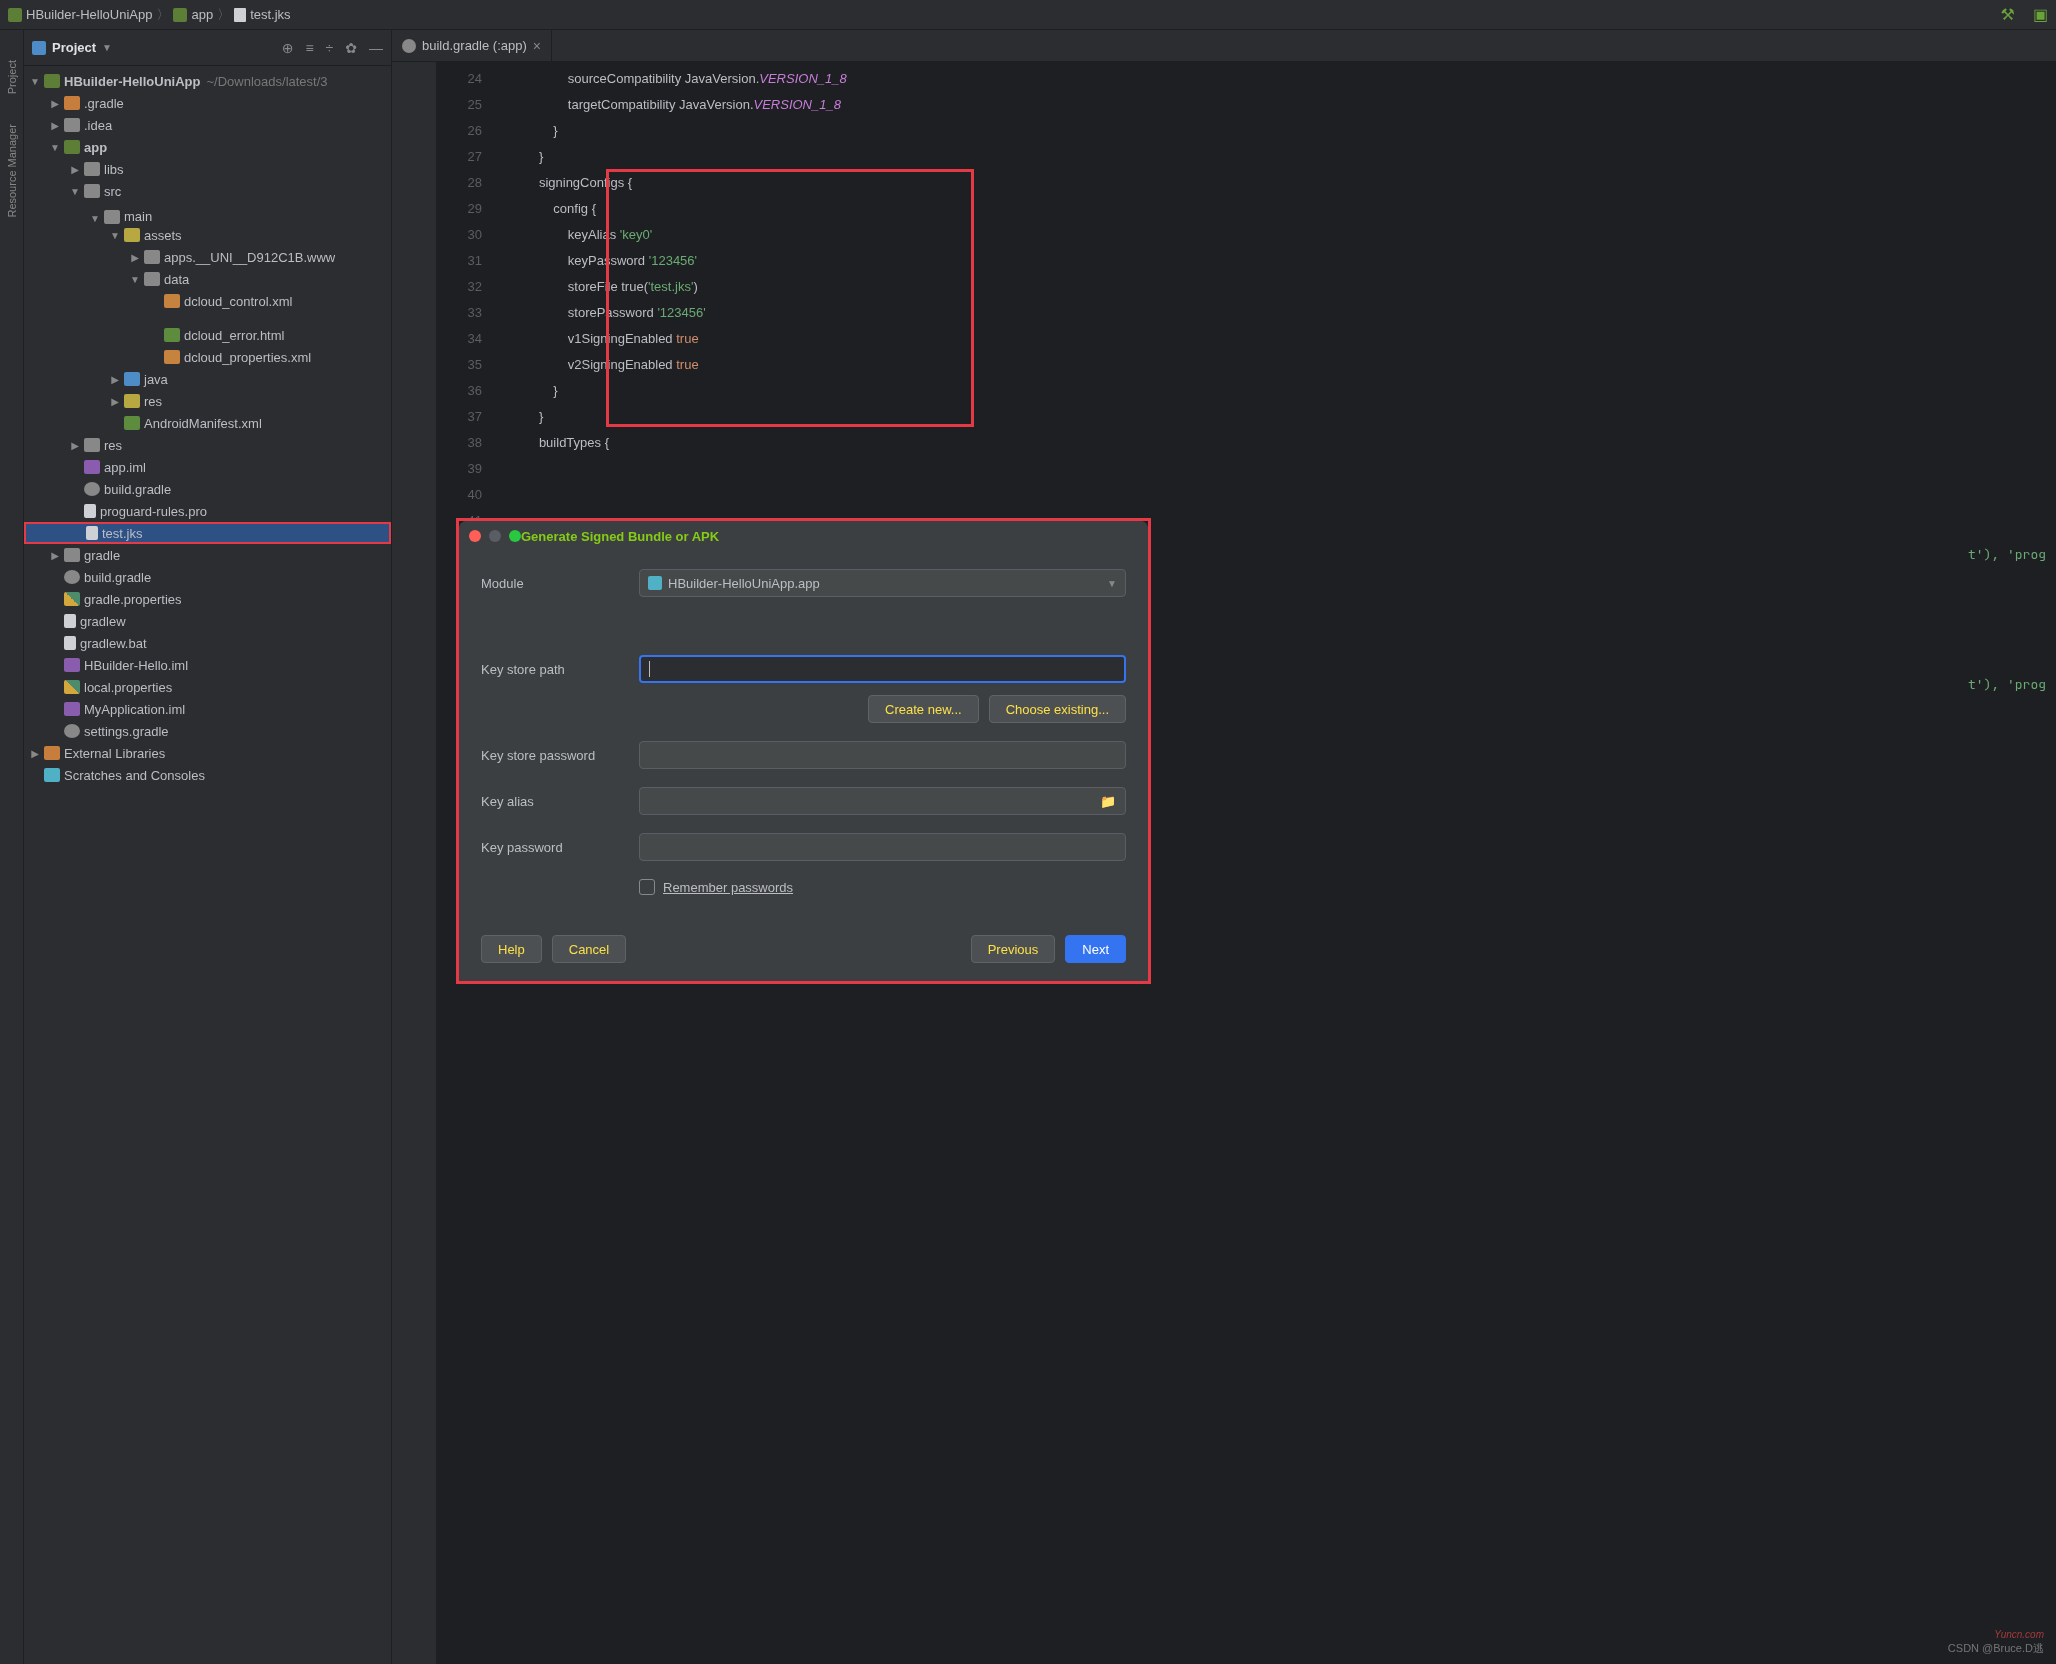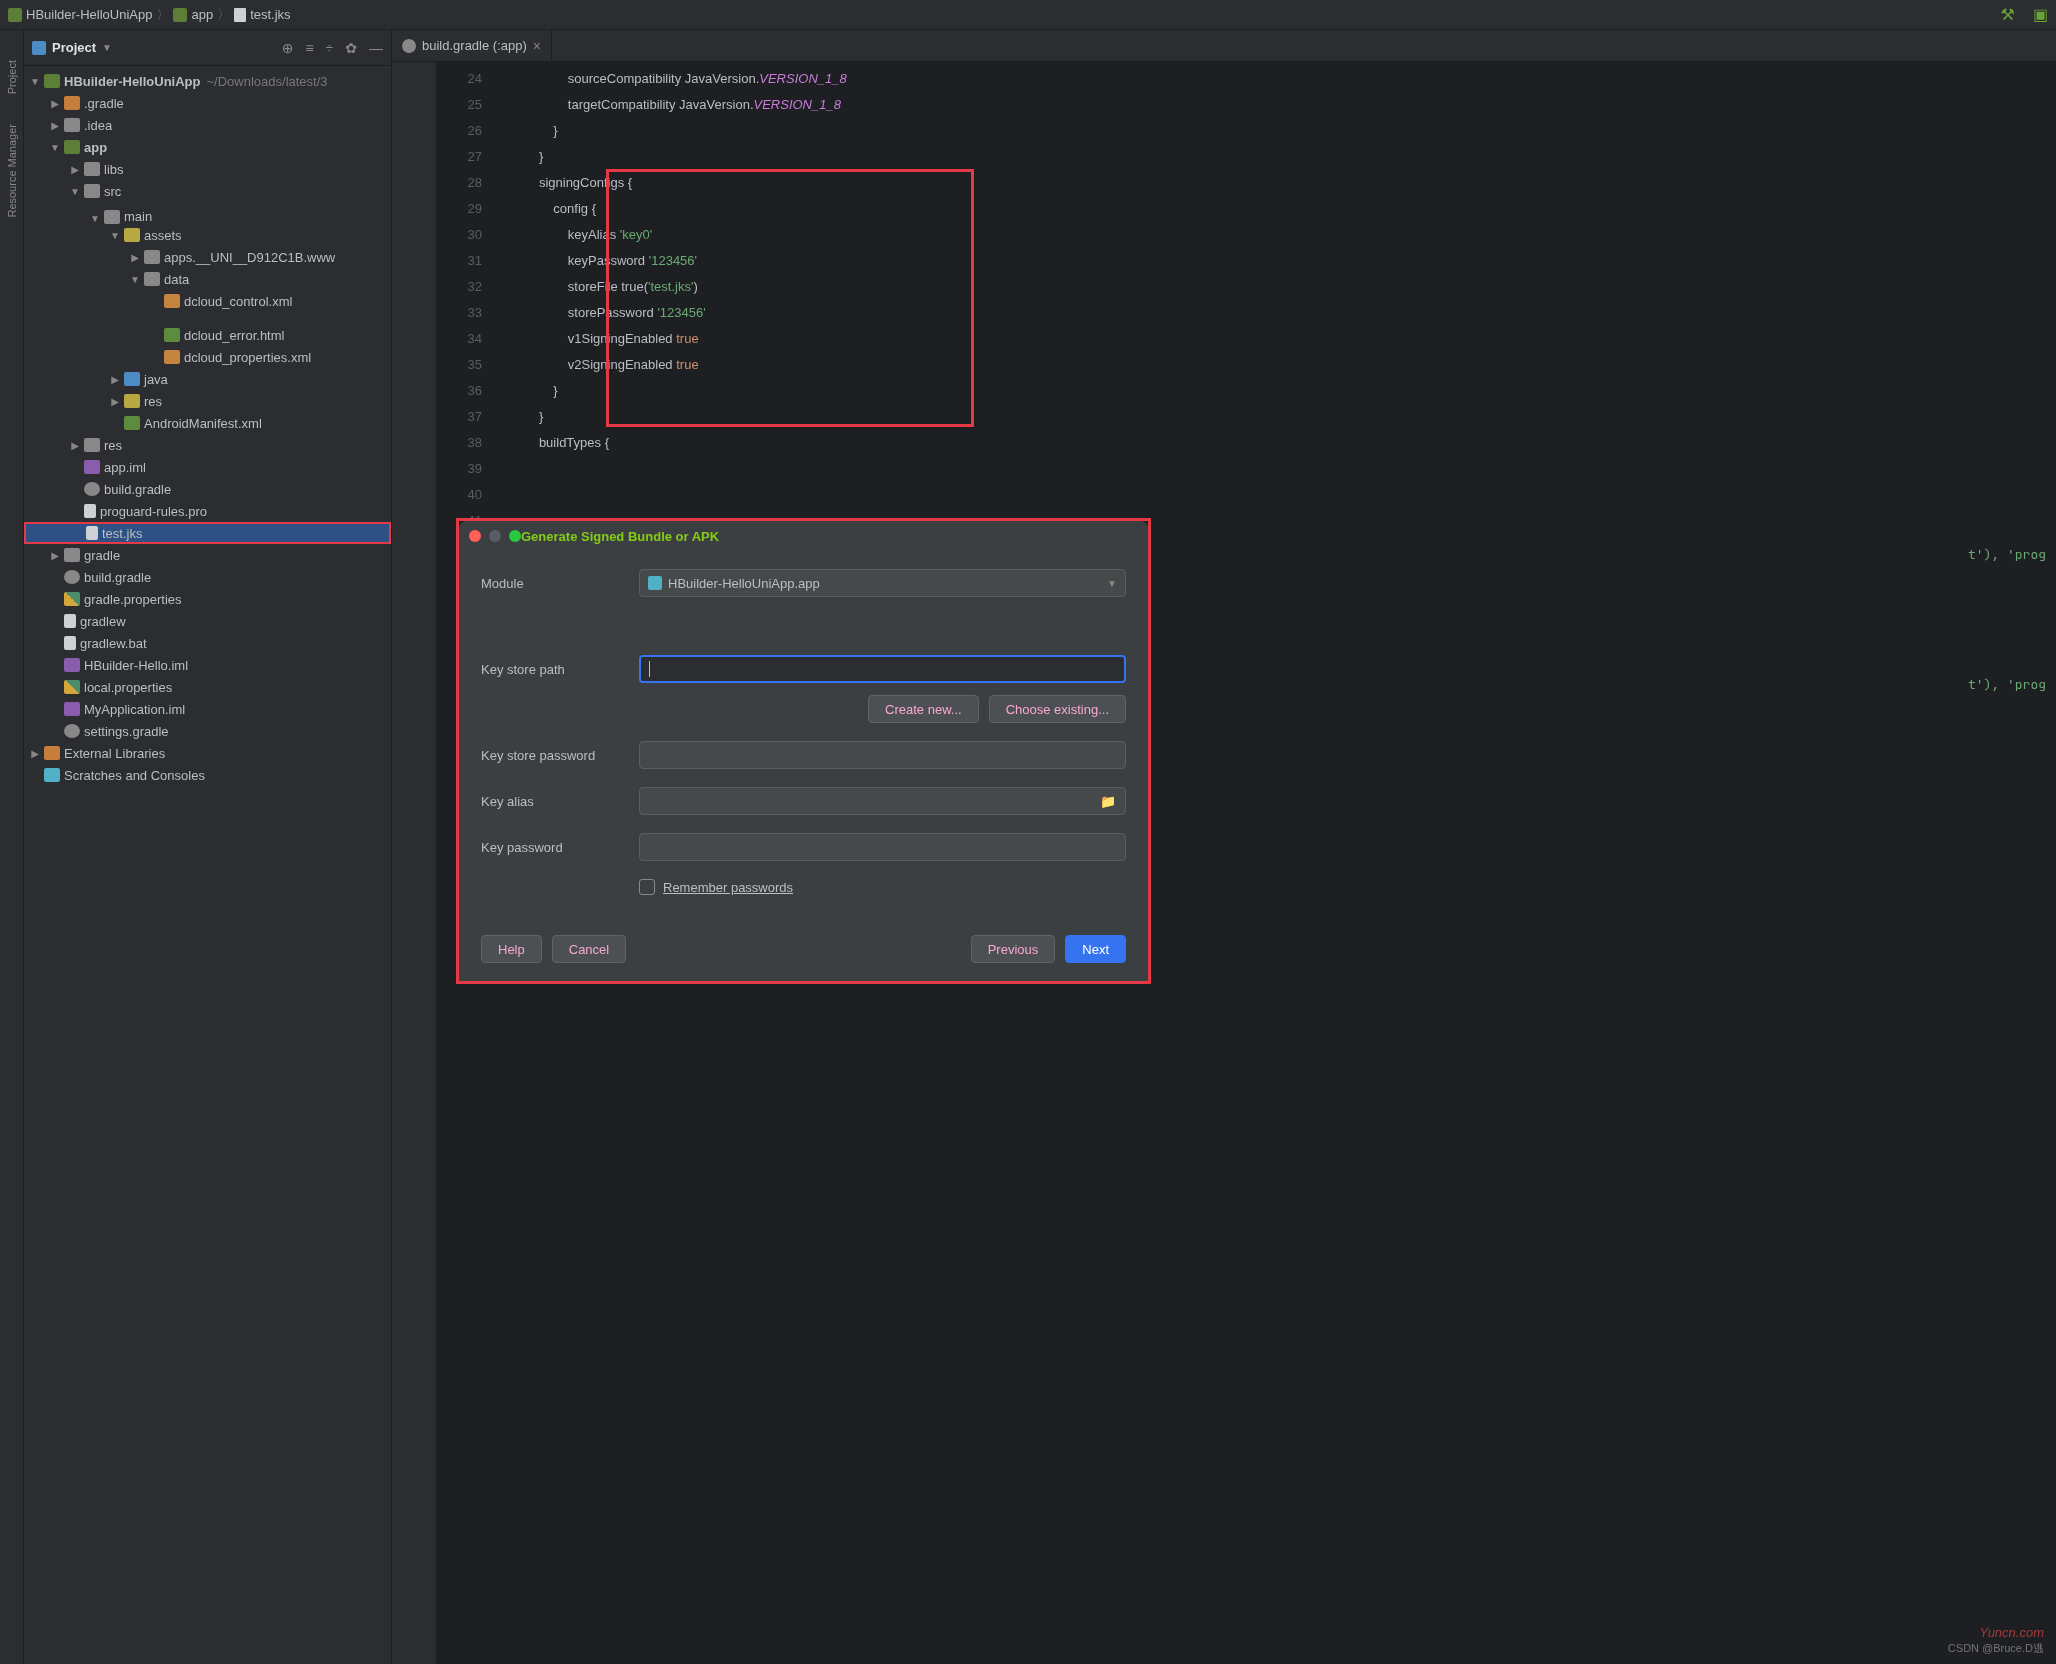--- a/index.html
+++ b/index.html
@@ -74,29 +74,29 @@
     .tl-r { background: #ff5f57; } .tl-y { background: #5a5d63; } .tl-g { background: #28c840; }
     .dialog-title { flex: 1; text-align: left; font-weight: bold; color: #84cc16; }
     .dialog-body { padding: 18px 22px; }
     .form-row { display: flex; align-items: center; margin-bottom: 18px; }
     .form-label { width: 158px; color: #bcbec4; }
     .form-control { flex: 1; height: 28px; background: #45494a; border: 1px solid #5a5d63; border-radius: 4px; color: #bcbec4; padding: 0 8px; display: flex; align-items: center; }
     .form-control.combo { justify-content: space-between; }
     .form-control.focused { border: 2px solid #3574f0; background: #2b2d30; }
     .module-icon { width: 14px; height: 14px; background: #4fb0c6; border-radius: 2px; margin-right: 6px; }
     .form-btn-row { display: flex; gap: 10px; justify-content: flex-end; margin: -6px 0 18px 158px; }
-    .btn { height: 28px; padding: 0 16px; background: #4c5052; border: 1px solid #5e6366; border-radius: 4px; color: #f9a8d4; cursor: pointer; display: flex; align-items: center; }
+    .btn { height: 28px; padding: 0 16px; background: #4c5052; border: 1px solid #5e6366; border-radius: 4px; color: #fde047; cursor: pointer; display: flex; align-items: center; }
     .btn.primary { background: #3574f0; border-color: #3574f0; color: #fff; }
     .check-row { display: flex; align-items: center; gap: 8px; margin-left: 158px; margin-bottom: 30px; text-decoration: underline; }
     .checkbox { width: 16px; height: 16px; border: 1px solid #888; border-radius: 3px; }
     .dialog-footer { display: flex; justify-content: space-between; padding-top: 10px; }
     .footer-left, .footer-right { display: flex; gap: 10px; }
     .browse-icon { color: #888; }
     .watermark { position: absolute; bottom: 8px; right: 12px; color: rgba(200,200,200,0.5); font-size: 11px; }
-    .watermark2 { position: absolute; bottom: 24px; right: 12px; color: rgba(220,70,70,0.7); font-size: 13px; font-style: italic; }
+    .watermark2 { position: absolute; bottom: 24px; right: 12px; color: rgba(220,70,70,0.7); font-size: 10px; font-style: italic; }
   </style>
 </head>
 <body>
 
 <div class="top-bar">
   <div class="breadcrumb">
     <span class="breadcrumb-item">
         <span class="folder-icon-bc"></span>
         <span>HBuilder-HelloUniApp</span>
       </span>

